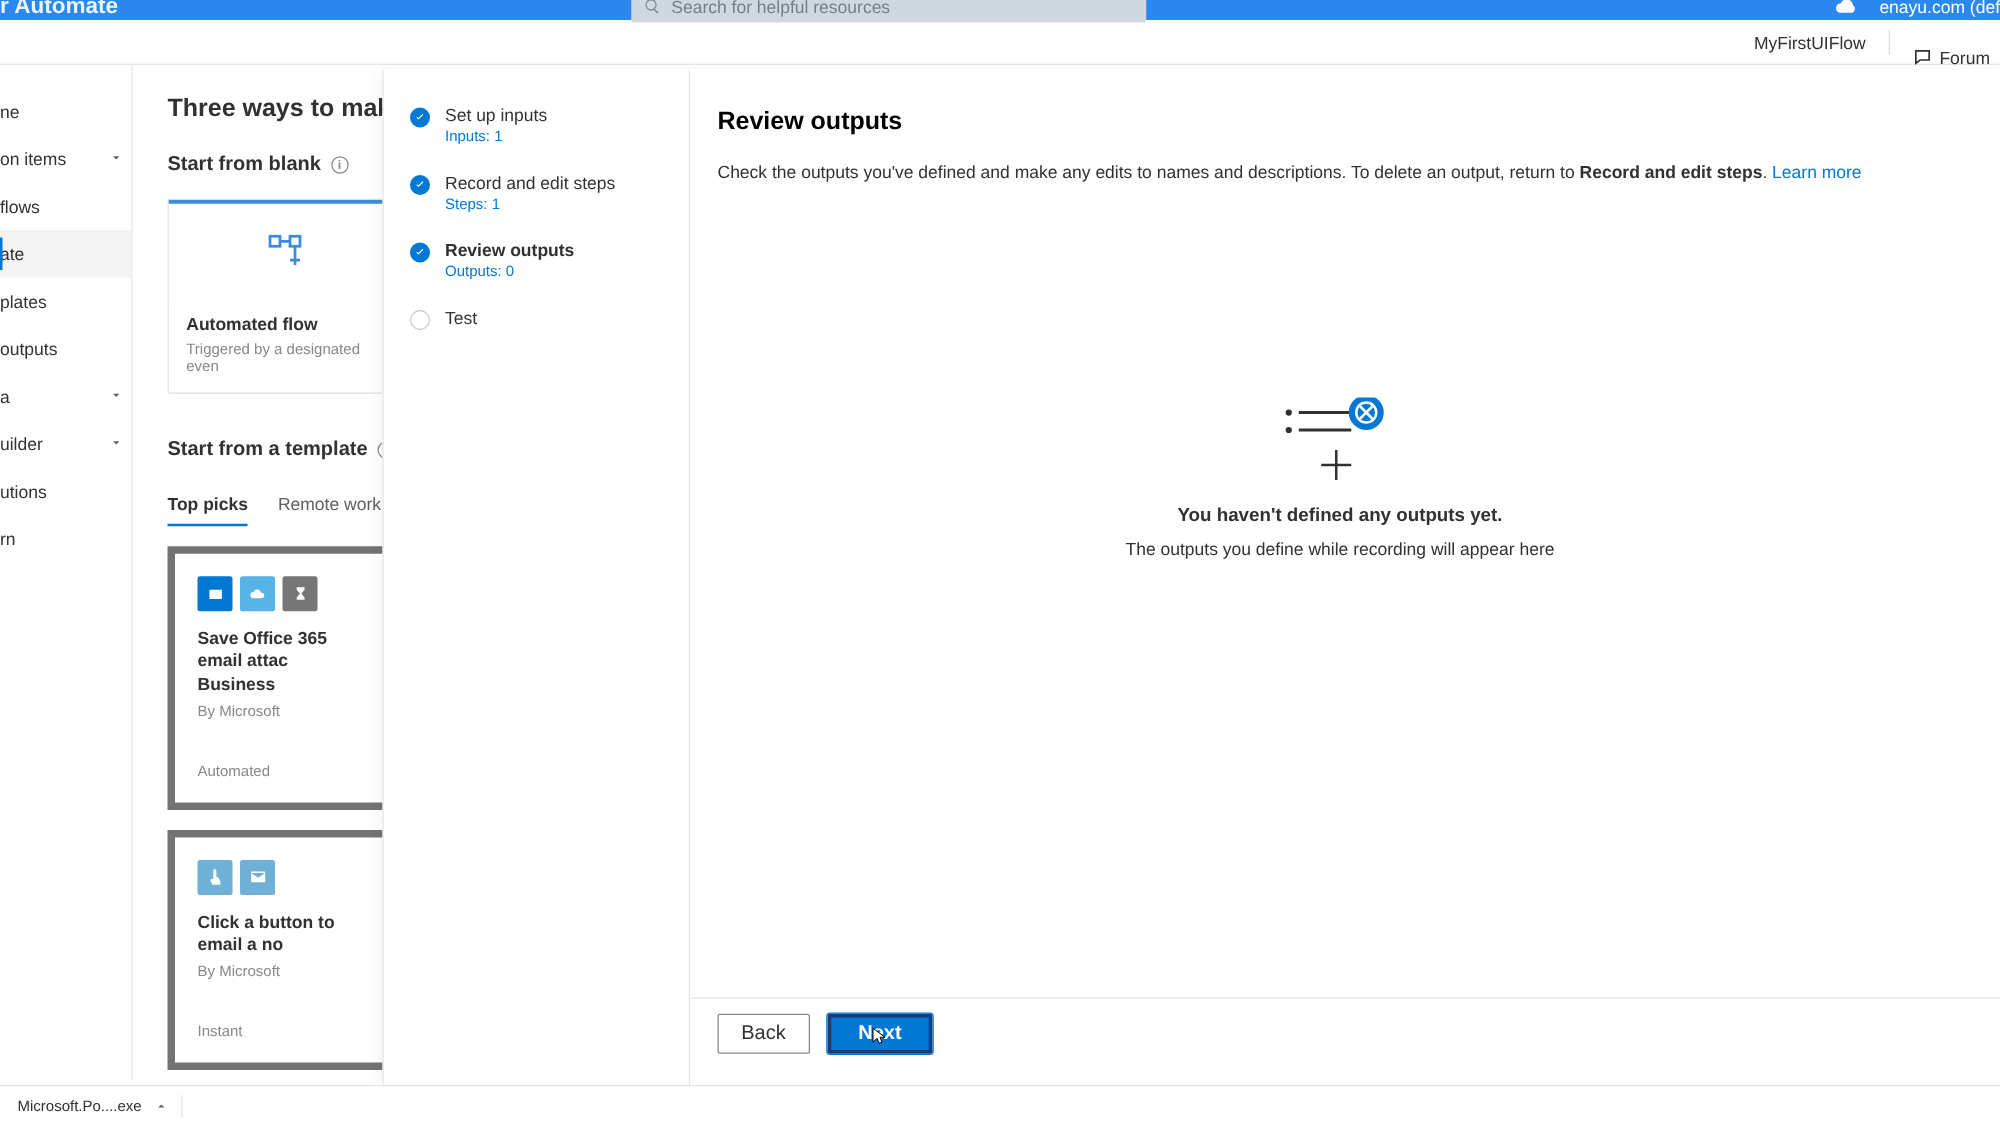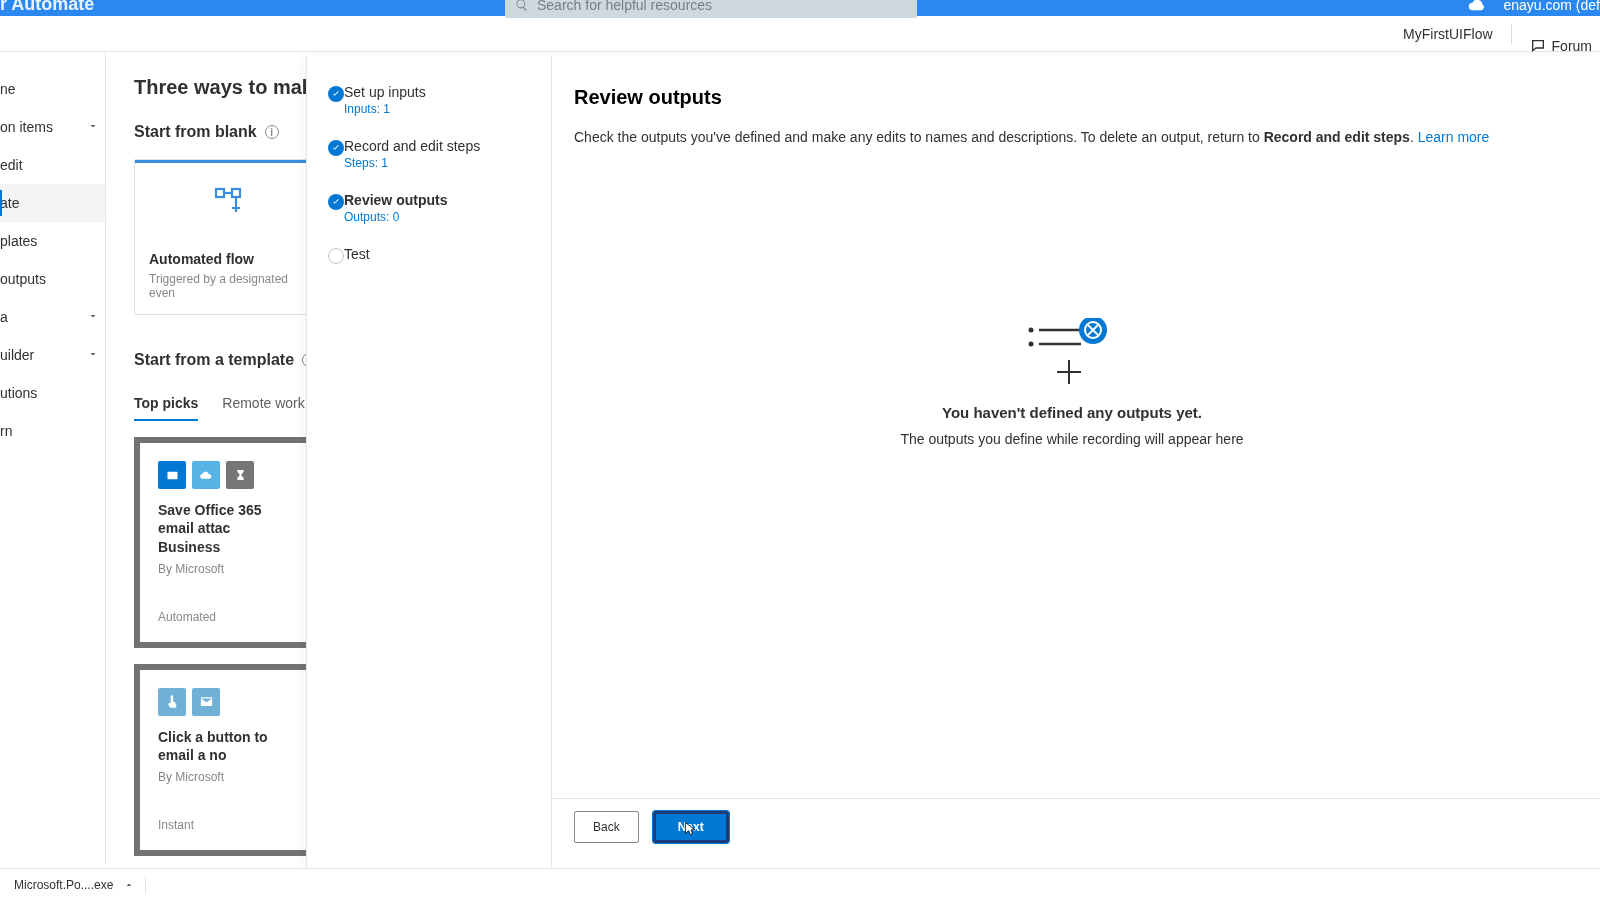--- a/index.html
+++ b/index.html
@@ -91,21 +91,21 @@
   position: absolute; left: 306px; top: 56px; right: 0; bottom: 32px;
   background: #fff; display: flex; box-shadow: -4px 0 10px rgba(0,0,0,.04);
 }
 .panel::before {
   content: ""; position: absolute; left: 0; top: 0; bottom: 0; width: 1px; background: #e5e5e5;
 }
 
 .steps-col {
   width: 246px; border-right: 1px solid #e5e5e5; padding: 28px 18px 0 22px;
 }
-.step { display: flex; margin-bottom: 22px; }
+.step { display: flex; gap: 12px; margin-bottom: 22px; }
 .step-bullet {
   width: 16px; height: 16px; border-radius: 50%; flex-shrink: 0; margin-top: 2px;
   display: flex; align-items: center; justify-content: center;
 }
 .step-bullet.done { background: #0078d4; }
 .step-bullet.done svg { width: 10px; height: 10px; fill: #fff; }
 .step-bullet.pending { border: 1px solid #c8c6c4; }
 .step-label { font-size: 14px; color: #323130; }
 .step.current .step-label { font-weight: 600; }
 .step-sub { font-size: 12px; color: #0078d4; margin-top: 2px; }
@@ -120,21 +120,21 @@
 .empty-state { margin-top: 170px; text-align: center; color: #323130; }
 .empty-illu { display: inline-flex; flex-direction: column; align-items: center; gap: 14px; margin-bottom: 16px; }
 .empty-title { font-size: 15px; font-weight: 600; }
 .empty-sub { font-size: 14px; color: #323130; margin-top: 10px; }
 
 .review-footer {
   height: 70px; flex-shrink: 0; display: flex; align-items: flex-start;
   gap: 14px; padding: 12px 0 0 22px; border-top: 1px solid #e5e5e5;
 }
 .btn {
-  height: 32px; padding: 0 18px; font-size: 12px; border-radius: 2px;
+  height: 32px; padding: 0 18px; font-size: 16px; border-radius: 2px;
   display: inline-flex; align-items: center; justify-content: center; cursor: pointer;
 }
 .btn-secondary { background: #fff; border: 1px solid #8a8886; color: #323130; }
 .btn-primary { background: #0078d4; border: 3px solid #1a3c7a; color: #fff; font-weight: 600; outline: 1px solid #0078d4; padding: 0 22px; position: relative; }
 .cursor-svg { position: absolute; width: 16px; height: 16px; left: 50%; top: 58%; transform: translate(-50%, -50%); pointer-events: none; }
 
 .bottombar {
   position: fixed; left: 0; right: 0; bottom: 0; height: 32px;
   border-top: 1px solid #e5e5e5; display: flex; align-items: center;
   font-size: 12px; color: #323130; padding: 0 14px; gap: 10px; background: #fff;
@@ -178,21 +178,21 @@
       <div class="nav-item">
         <span>ne</span>
       </div>
       <div class="nav-item">
         <span>on items</span>
         <span class="chev"><svg viewBox="0 0 24 24">
             <path d="M7 10l5 5 5-5z"></path>
           </svg></span>
       </div>
       <div class="nav-item">
-        <span>edit</span>
+        <span>flows</span>
       </div>
       <div class="nav-item active">
         <span>ate</span>
       </div>
       <div class="nav-item">
         <span>plates</span>
       </div>
       <div class="nav-item">
         <span>outputs</span>
       </div>

